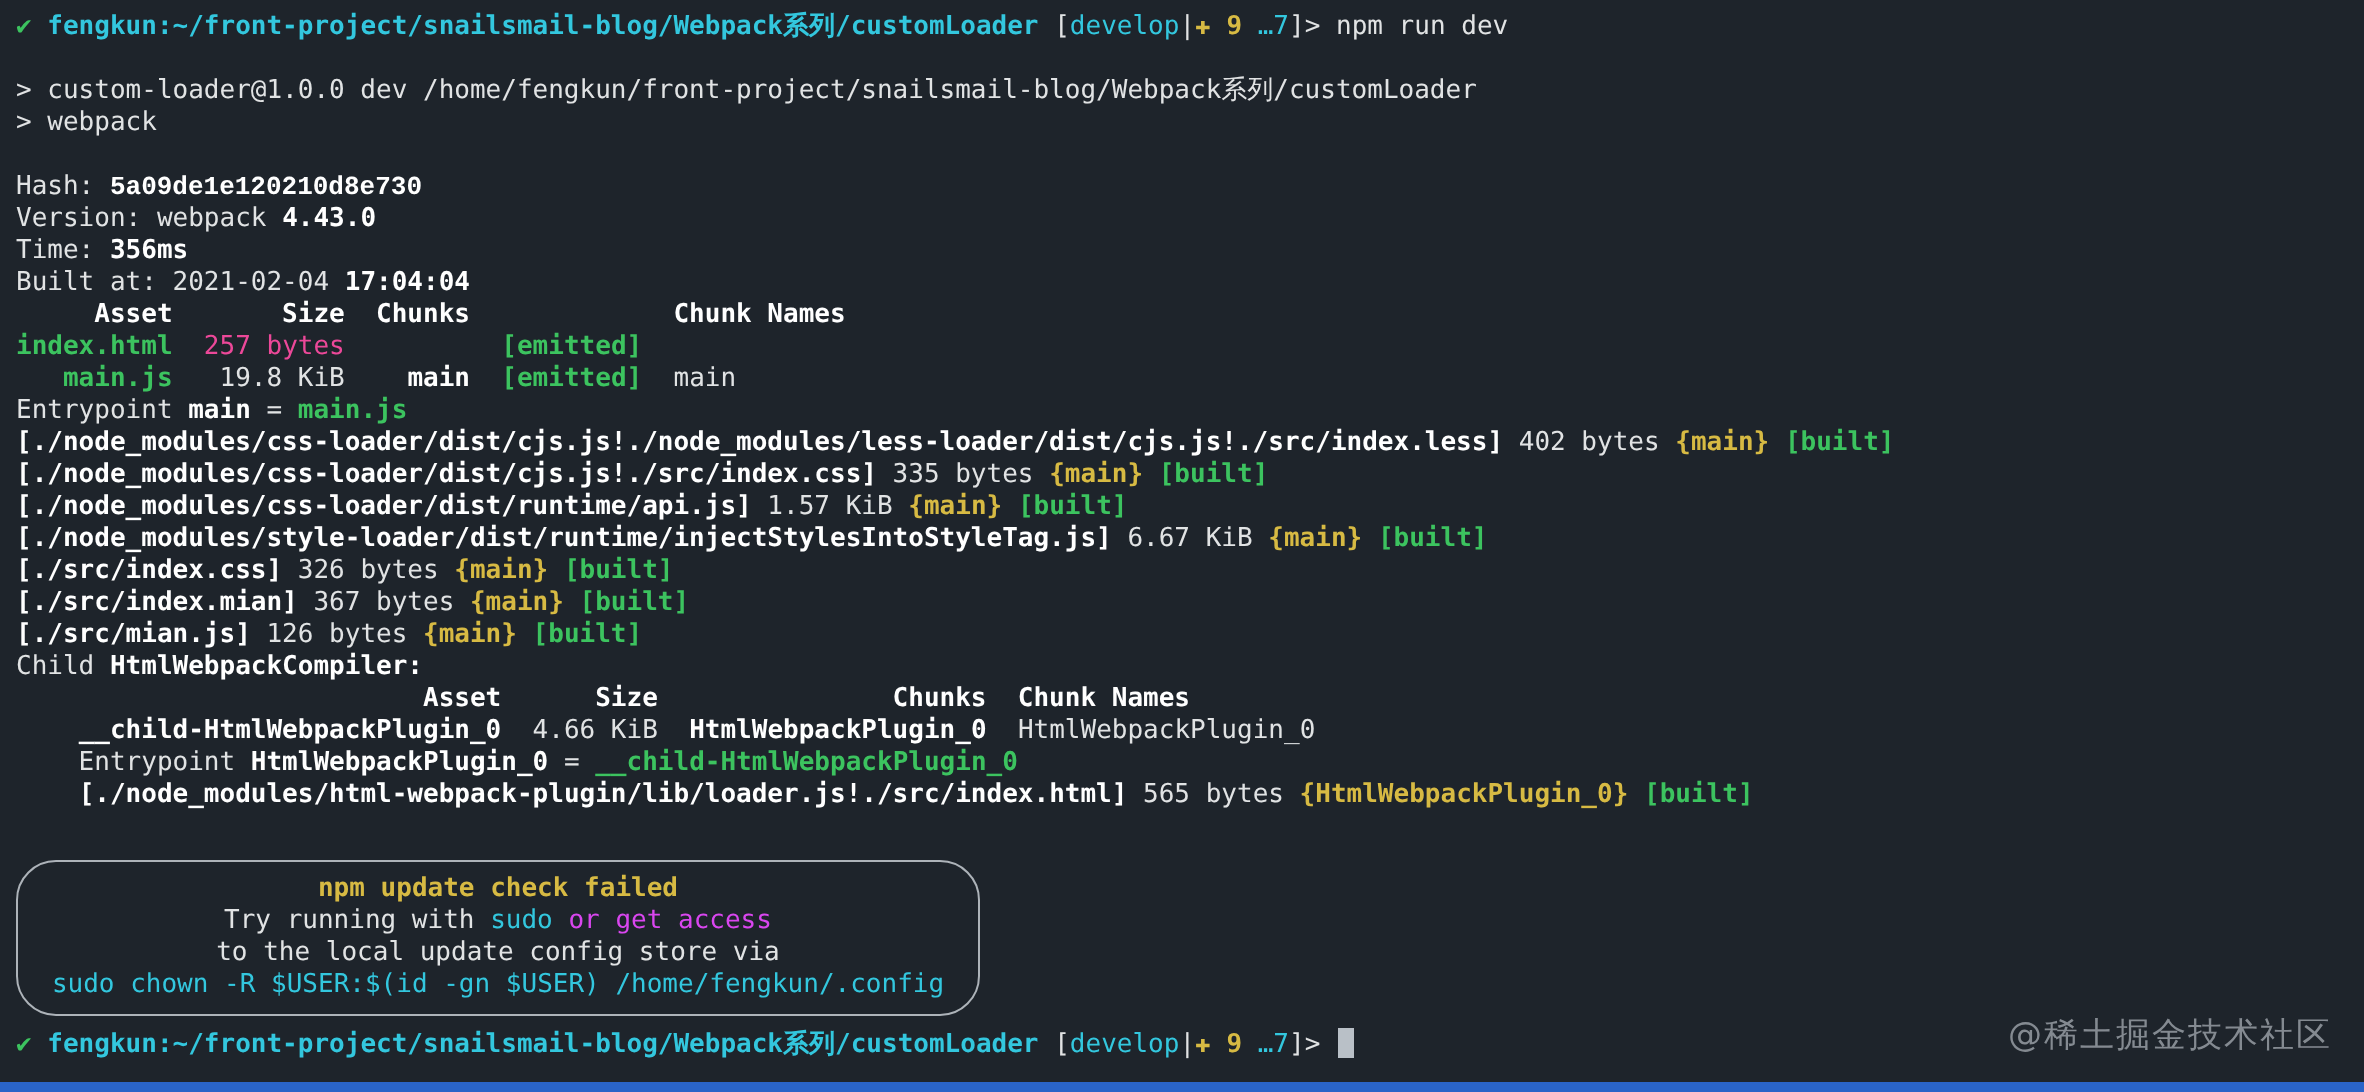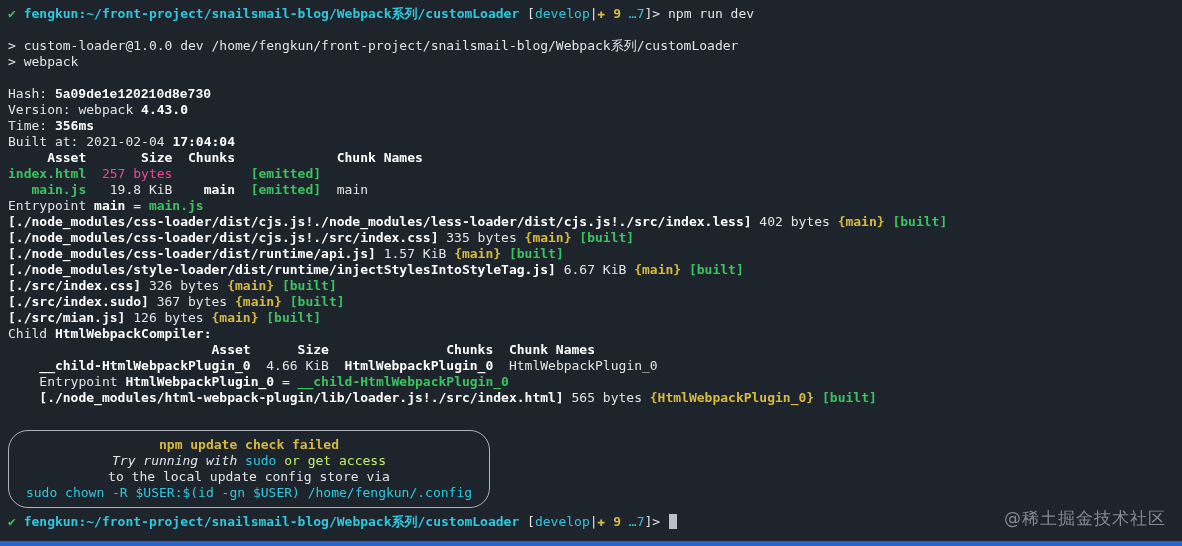--- a/index.html
+++ b/index.html
@@ -57,31 +57,31 @@
       <div class="tline"><span style="color: rgb(225, 227, 228);">Built at: 2021-02-04 </span><span style="color: rgb(255, 255, 255); font-weight: bold;">17:04:04</span></div>
       <div class="tline"><span style="color: rgb(255, 255, 255); font-weight: bold;">     Asset       Size  Chunks             Chunk Names</span></div>
       <div class="tline"><span style="color: rgb(60, 195, 95); font-weight: bold;">index.html</span><span style="color: #ec4899;">  257 bytes          </span><span style="color: rgb(60, 195, 95); font-weight: bold;">[emitted]</span></div>
       <div class="tline"><span style="color: rgb(225, 227, 228);">   </span><span style="color: rgb(60, 195, 95); font-weight: bold;">main.js</span><span style="color: rgb(225, 227, 228);">   19.8 KiB    </span><span style="color: rgb(255, 255, 255); font-weight: bold;">main</span><span style="color: rgb(225, 227, 228);">  </span><span style="color: rgb(60, 195, 95); font-weight: bold;">[emitted]</span><span style="color: rgb(225, 227, 228);">  </span><span style="color: rgb(225, 227, 228);">main</span></div>
       <div class="tline"><span style="color: rgb(225, 227, 228);">Entrypoint </span><span style="color: rgb(255, 255, 255); font-weight: bold;">main</span><span style="color: rgb(225, 227, 228);"> = </span><span style="color: rgb(60, 195, 95); font-weight: bold;">main.js</span></div>
       <div class="tline"><span style="color: rgb(255, 255, 255); font-weight: bold;">[./node_modules/css-loader/dist/cjs.js!./node_modules/less-loader/dist/cjs.js!./src/index.less]</span><span style="color: rgb(225, 227, 228);"> 402 bytes </span><span style="color: rgb(215, 186, 67); font-weight: bold;">{main}</span><span style="color: rgb(225, 227, 228);"> </span><span style="color: rgb(60, 195, 95); font-weight: bold;">[built]</span></div>
       <div class="tline"><span style="color: rgb(255, 255, 255); font-weight: bold;">[./node_modules/css-loader/dist/cjs.js!./src/index.css]</span><span style="color: rgb(225, 227, 228);"> 335 bytes </span><span style="color: rgb(215, 186, 67); font-weight: bold;">{main}</span><span style="color: rgb(225, 227, 228);"> </span><span style="color: rgb(60, 195, 95); font-weight: bold;">[built]</span></div>
       <div class="tline"><span style="color: rgb(255, 255, 255); font-weight: bold;">[./node_modules/css-loader/dist/runtime/api.js]</span><span style="color: rgb(225, 227, 228);"> 1.57 KiB </span><span style="color: rgb(215, 186, 67); font-weight: bold;">{main}</span><span style="color: rgb(225, 227, 228);"> </span><span style="color: rgb(60, 195, 95); font-weight: bold;">[built]</span></div>
       <div class="tline"><span style="color: rgb(255, 255, 255); font-weight: bold;">[./node_modules/style-loader/dist/runtime/injectStylesIntoStyleTag.js]</span><span style="color: rgb(225, 227, 228);"> 6.67 KiB </span><span style="color: rgb(215, 186, 67); font-weight: bold;">{main}</span><span style="color: rgb(225, 227, 228);"> </span><span style="color: rgb(60, 195, 95); font-weight: bold;">[built]</span></div>
       <div class="tline"><span style="color: rgb(255, 255, 255); font-weight: bold;">[./src/index.css]</span><span style="color: rgb(225, 227, 228);"> 326 bytes </span><span style="color: rgb(215, 186, 67); font-weight: bold;">{main}</span><span style="color: rgb(225, 227, 228);"> </span><span style="color: rgb(60, 195, 95); font-weight: bold;">[built]</span></div>
-      <div class="tline"><span style="color: rgb(255, 255, 255); font-weight: bold;">[./src/index.sudo]</span><span style="color: rgb(225, 227, 228);"> 367 bytes </span><span style="color: rgb(215, 186, 67); font-weight: bold;">{main}</span><span style="color: rgb(225, 227, 228);"> </span><span style="color: rgb(60, 195, 95); font-weight: bold;">[built]</span></div>
+      <div class="tline"><span style="color: rgb(255, 255, 255); font-weight: bold;">[./src/index.mian]</span><span style="color: rgb(225, 227, 228);"> 367 bytes </span><span style="color: rgb(215, 186, 67); font-weight: bold;">{main}</span><span style="color: rgb(225, 227, 228);"> </span><span style="color: rgb(60, 195, 95); font-weight: bold;">[built]</span></div>
       <div class="tline"><span style="color: rgb(255, 255, 255); font-weight: bold;">[./src/mian.js]</span><span style="color: rgb(225, 227, 228);"> 126 bytes </span><span style="color: rgb(215, 186, 67); font-weight: bold;">{main}</span><span style="color: rgb(225, 227, 228);"> </span><span style="color: rgb(60, 195, 95); font-weight: bold;">[built]</span></div>
       <div class="tline"><span style="color: rgb(225, 227, 228);">Child </span><span style="color: rgb(255, 255, 255); font-weight: bold;">HtmlWebpackCompiler:</span></div>
       <div class="tline"><span style="color: rgb(255, 255, 255); font-weight: bold;">                          Asset      Size               Chunks  Chunk Names</span></div>
       <div class="tline"><span style="color: rgb(225, 227, 228);">    </span><span style="color: rgb(255, 255, 255); font-weight: bold;">__child-HtmlWebpackPlugin_0</span><span style="color: rgb(225, 227, 228);">  4.66 KiB  </span><span style="color: rgb(255, 255, 255); font-weight: bold;">HtmlWebpackPlugin_0</span><span style="color: rgb(225, 227, 228);">  </span><span style="color: rgb(225, 227, 228);">HtmlWebpackPlugin_0</span></div>
       <div class="tline"><span style="color: rgb(225, 227, 228);">    Entrypoint </span><span style="color: rgb(255, 255, 255); font-weight: bold;">HtmlWebpackPlugin_0</span><span style="color: rgb(225, 227, 228);"> = </span><span style="color: rgb(60, 195, 95); font-weight: bold;">__child-HtmlWebpackPlugin_0</span></div>
       <div class="tline"><span style="color: rgb(225, 227, 228);">    </span><span style="color: rgb(255, 255, 255); font-weight: bold;">[./node_modules/html-webpack-plugin/lib/loader.js!./src/index.html]</span><span style="color: rgb(225, 227, 228);"> 565 bytes </span><span style="color: rgb(215, 186, 67); font-weight: bold;">{HtmlWebpackPlugin_0}</span><span style="color: rgb(225, 227, 228);"> </span><span style="color: rgb(60, 195, 95); font-weight: bold;">[built]</span></div>
       <div class="tline">&nbsp;</div>
       <div class="notice" style="border-color: rgb(173, 179, 185); border-radius: 20px;">
         <div class="tline"><span style="color: rgb(215, 186, 67); font-weight: bold;">npm update check failed</span></div>
-        <div class="tline"><span style="color: rgb(225, 227, 228); font-style: italic;">Try running with </span><span style="color: rgb(51, 199, 222);">sudo</span><span style="color: #bef264; text-align: right;"> or get access</span></div>
+        <div class="tline"><span style="color: rgb(225, 227, 228);">Try running with </span><span style="color: rgb(51, 199, 222);">sudo</span><span style="color: #d946ef; text-align: right;"> or get access</span></div>
         <div class="tline"><span style="color: rgb(225, 227, 228);">to the local update config store via</span></div>
         <div class="tline"><span style="color: rgb(51, 199, 222);">sudo chown -R $USER:$(id -gn $USER) /home/fengkun/.config</span></div>
       </div>
       <div class="tline"><span style="color: rgb(60, 195, 95); font-weight: bold;">✔</span><span style="color: rgb(225, 227, 228);"> </span><span style="color: rgb(51, 199, 222); font-weight: bold;">fengkun:~/front-project/snailsmail-blog/Webpack系列/customLoader</span><span style="color: rgb(225, 227, 228);"> [</span><span style="color: rgb(51, 199, 222);">develop</span><span style="color: rgb(225, 227, 228);">|</span><span style="color: rgb(215, 186, 67); font-weight: bold;">✚ 9</span><span style="color: rgb(225, 227, 228);"> </span><span style="color: rgb(51, 199, 222);">…7</span><span style="color: rgb(225, 227, 228);">]&gt; </span><span class="cursor" style="background: rgb(185, 192, 199);"></span></div>
     </div>
   <div class="watermark" id="watermark" style="color: rgb(150, 156, 163);">@稀土掘金技术社区</div>
   <div class="bottom-bar" id="bottombar" style="background: rgb(42, 100, 200);"></div>
 </div>
 
 </body></html>

